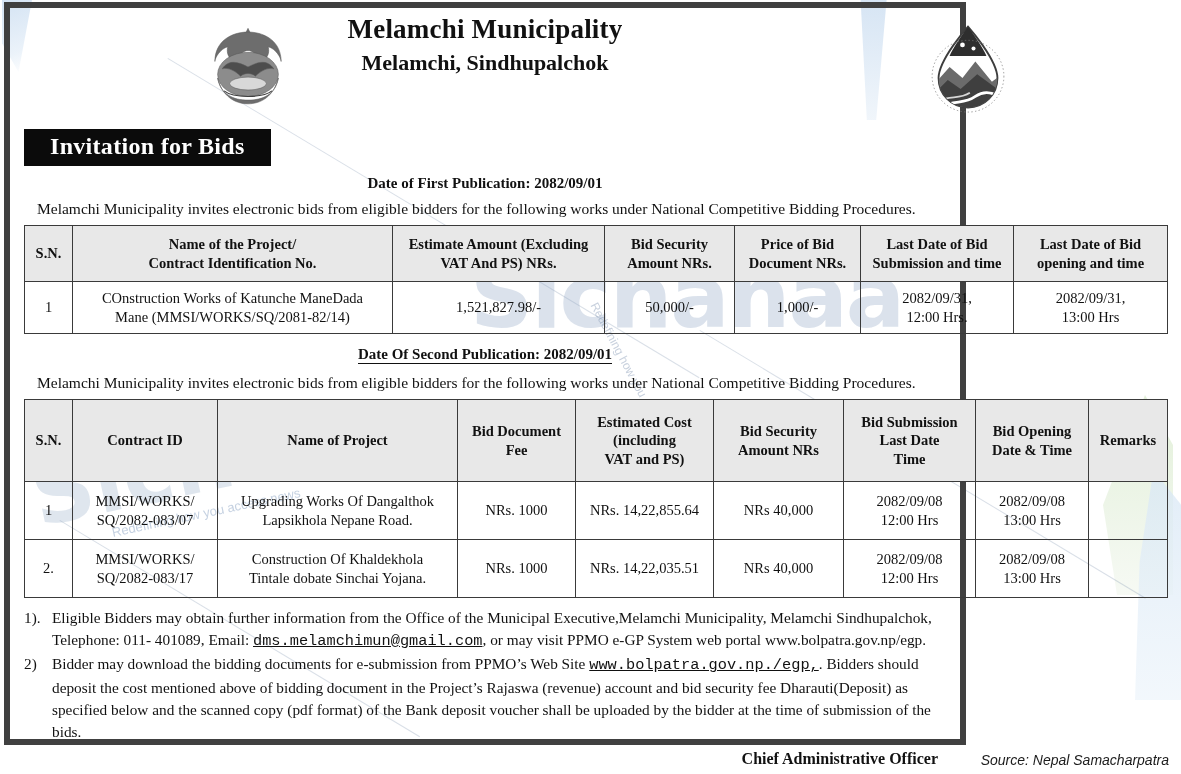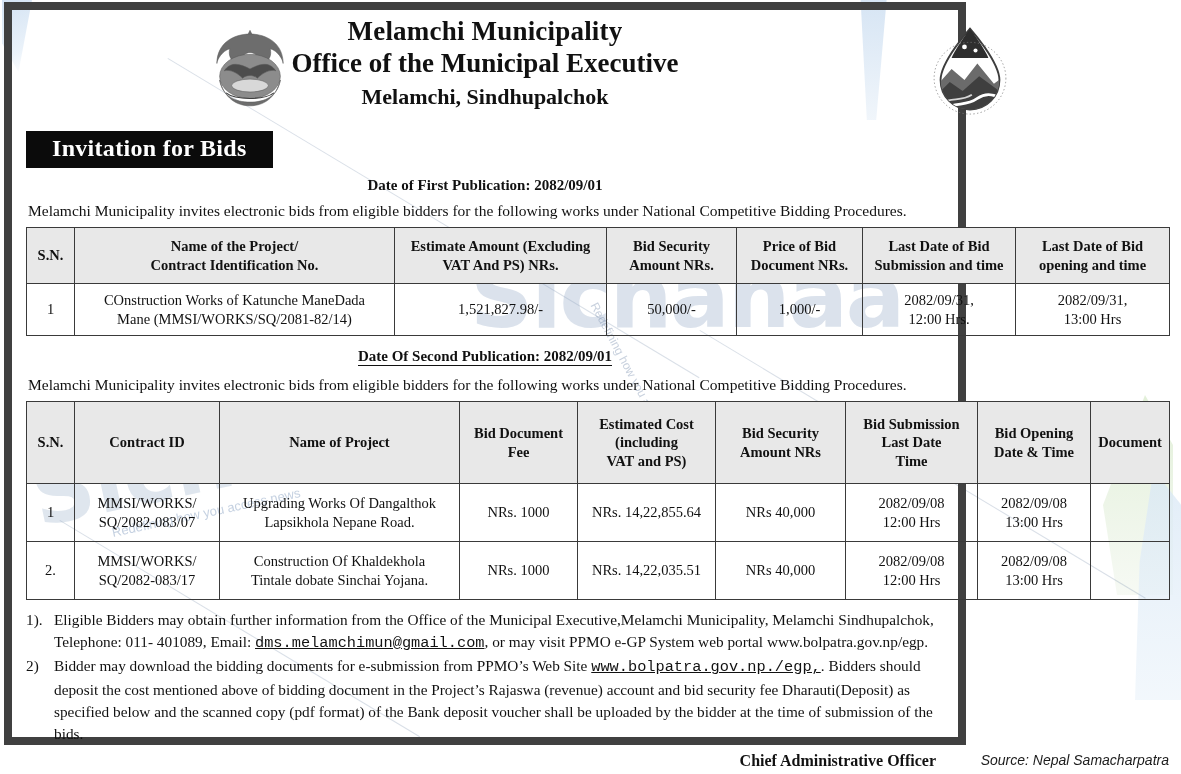--- a/index.html
+++ b/index.html
@@ -69,21 +69,21 @@
     position:absolute; left:110px; top:505px;
     font-family:"Liberation Sans", sans-serif; font-size:13px;
     color: rgba(150,172,200,.55);
     transform: rotate(-12deg);
   }
 
   
   #doc-frame {
     position: absolute;
     left: 4px; top: 2px; width: 962px; height: 743px;
-    border: 8px solid #404040;
+    border: 6px solid #404040;
     background: transparent;
   }
   #doc-inner { position: relative; width: 100%; height: 100%; padding: 0 14px; }
 
   
   .header-row { position: relative; height: 118px; }
   .logo {
     position: absolute; top: 10px; width: 92px; height: 98px;
   }
   .logo.left { left: 178px; }
@@ -107,21 +107,21 @@
     background: #0b0b0b; color: #ffffff;
     font-size: 24px; font-weight: 700;
     padding: 4px 26px 6px 26px;
     letter-spacing: .3px;
   }
   .pubdate {
     text-align: center; font-size: 15px; font-weight: 700;
     margin-top: 9px;
   }
   .intro-line {
-    font-size: 15.5px; margin-top: 8px; margin-left: 2px;
+    font-size: 15.5px; margin-top: 8px; margin-left: 13px;
   }
 
   
   table.bidtable {
     width: 1143px; border-collapse: collapse;
     margin-top: 7px; background: transparent;
     table-layout: fixed;
   }
   table.bidtable th, table.bidtable td {
     border: 1px solid #3a3a3a;
@@ -202,21 +202,20 @@
           <path d="M22 52 C30 40 42 46 50 50 C58 46 70 40 78 52 C72 50 64 54 58 60 C54 56 46 56 42 60 C36 54 28 50 22 52 Z" fill="#4d4d4d"></path>
           <ellipse cx="50" cy="68" rx="20" ry="7" fill="#d8d8d8"></ellipse>
           <path d="M17 62 C22 82 36 90 50 90 C64 90 78 82 83 62 C80 80 66 86 50 86 C34 86 20 80 17 62 Z" fill="#6d6d6d"></path>
           <path d="M24 76 C34 84 66 84 76 76" fill="none" stroke="#3f3f3f" stroke-width="1.2"></path>
         </g>
       </svg>
     </div>
 
     <div class="title-block">
       <div class="t1">Melamchi Municipality</div>
-      <div class="t2">Office of the Municipal Executive</div>
       <div class="t3">Melamchi, Sindhupalchok</div>
     </div>
 
     <div class="logo right">
       <svg viewBox="0 0 100 100" aria-hidden="true">
         <defs>
           <clipPath id="dropclip">
                 <path d="M50 6 C50 6 18 42 18 62 C18 80 32 94 50 94 C68 94 82 80 82 62 C82 42 50 6 50 6 Z"></path>
               </clipPath>
         </defs>
@@ -342,21 +341,21 @@
         </th>
         <th>
           <span>Bid Submission</span><br>
           <span>Last Date</span><br>
           <span>Time</span>
         </th>
         <th>
           <span>Bid Opening</span><br>
           <span>Date &amp; Time</span>
         </th>
-        <th><span>Document</span></th>
+        <th><span>Remarks</span></th>
       </tr>
     </thead>
     <tbody>
       <tr class="t2-body">
         <td>1</td>
         <td>
           <span>MMSI/WORKS/</span><br>
           <span>SQ/2082-083/07</span>
         </td>
         <td>

